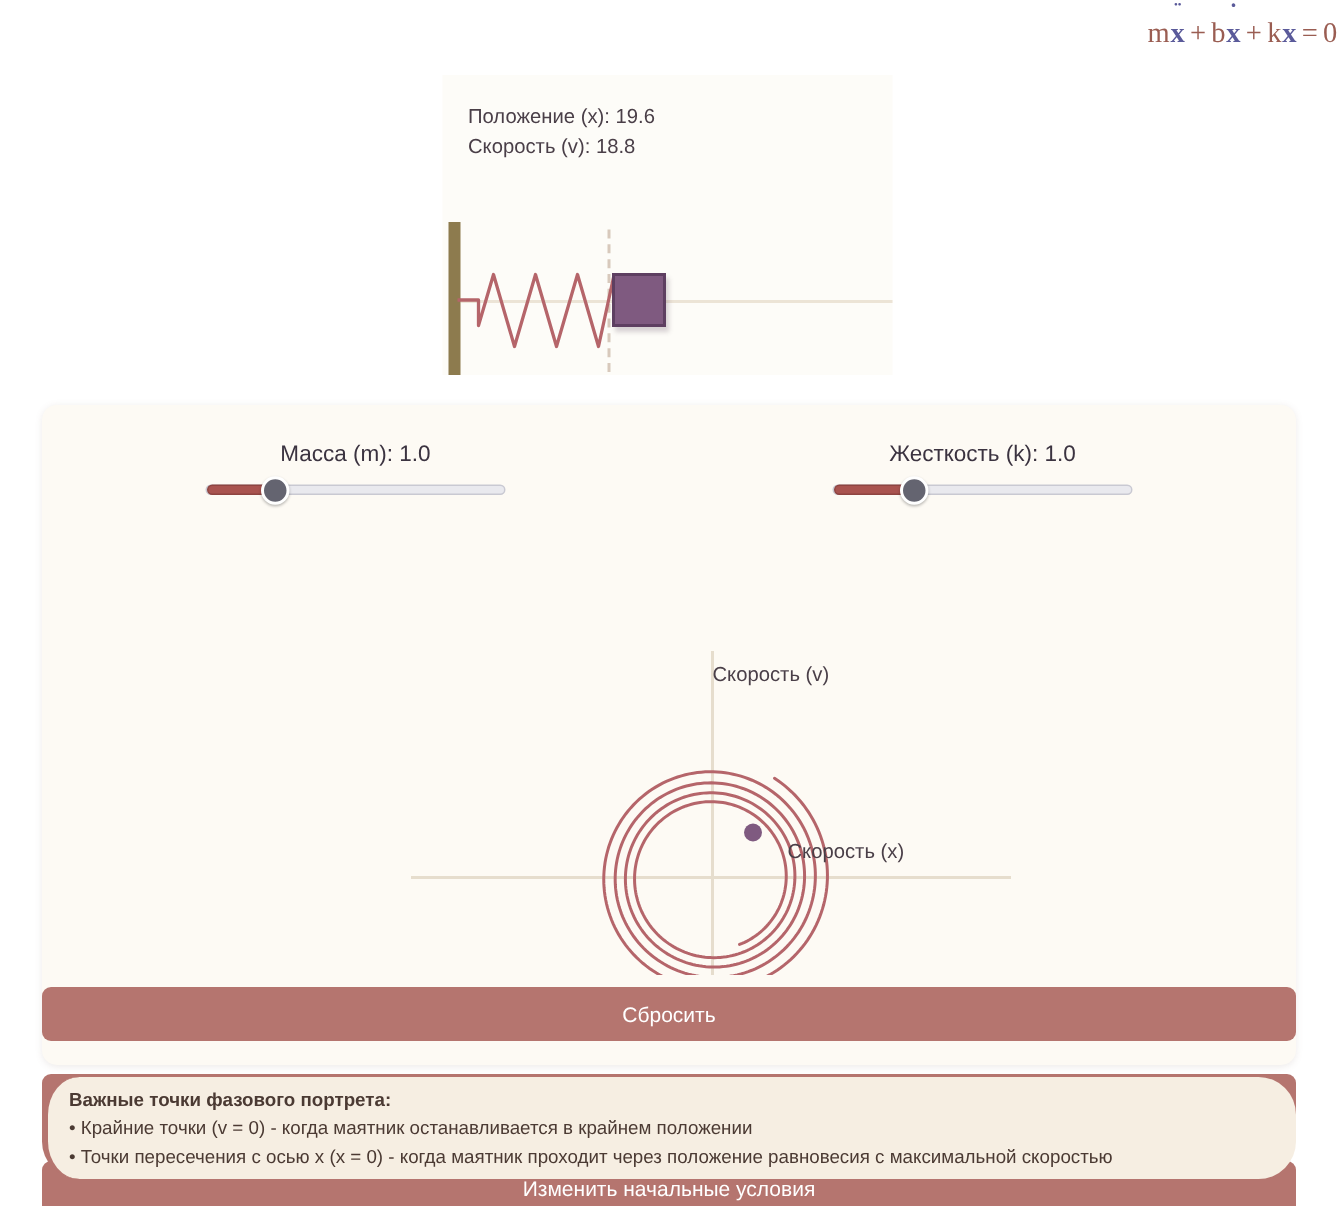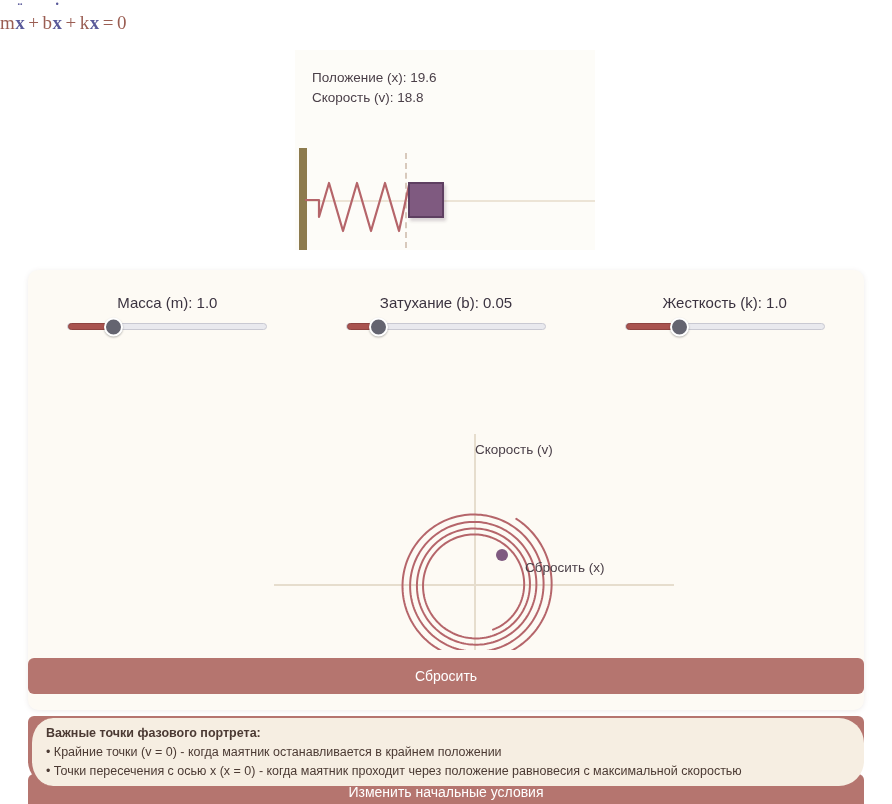--- a/index.html
+++ b/index.html
@@ -16,21 +16,21 @@
     width: 892px;
     height: 804px;
     background: #ffffff;
   }
 
   
   .equation-wrap {
     position: absolute;
     left: 0; top: 12px;
     width: 892px;
-    text-align: left;
+    text-align: right;
   }
   .equation {
     display: inline-block;
     font-family: "Liberation Serif", serif;
     font-size: 19px;
     letter-spacing: 0.5px;
     color: #9a5d52;
     white-space: nowrap;
   }
   .eq-coef { color: #9a5d52; }
@@ -267,47 +267,40 @@
     <div class="sliders">
 
       <div class="slider-group">
         <div class="slider-label">Масса (m): 1.0</div>
         <div class="slider-track">
           <div class="slider-fill" id="fill-0" style="width: 23%;"></div>
           <div class="slider-thumb" id="thumb-0" style="left: 23%;"></div>
         </div>
       </div>
 
-      <div class="slider-group">
-        <div class="slider-label">Затухание (b): 0.05</div>
-        <div class="slider-track">
-          <div class="slider-fill" id="fill-1" style="width: 16%;"></div>
-          <div class="slider-thumb" id="thumb-1" style="left: 16%;"></div>
-        </div>
-      </div>
 
       <div class="slider-group">
         <div class="slider-label">Жесткость (k): 1.0</div>
         <div class="slider-track">
           <div class="slider-fill" id="fill-2" style="width: 27%;"></div>
           <div class="slider-thumb" id="thumb-2" style="left: 27%;"></div>
         </div>
       </div>
 
     </div>
 
     <div class="phase-wrap">
       <svg class="phase-svg" viewBox="0 0 836 300">
         <line id="axis-x" stroke="#e6ddcd" stroke-width="2" x1="246" x2="646" y1="235" y2="235"></line>
         <line id="axis-y" stroke="#e6ddcd" stroke-width="2" x1="447" x2="447" y1="84" y2="384"></line>
         <path id="spiral-path" fill="none" stroke-linecap="round" d="M488.33,168.85L490.78,170.51L493.17,172.26L495.49,174.10L497.73,176.02L499.89,178.03L501.98,180.11L503.99,182.28L505.91,184.51L507.74,186.82L509.48,189.19L511.13,191.62L512.69,194.11L514.15,196.66L515.51,199.26L516.77,201.91L517.93,204.60L518.98,207.33L519.93,210.10L520.77,212.90L521.51,215.73L522.14,218.58L522.66,221.46L523.06,224.34L523.36,227.24L523.55,230.15L523.63,233.06L523.60,235.97L523.45,238.87L523.20,241.77L522.84,244.65L522.36,247.51L521.79,250.35L521.10,253.17L520.31,255.95L519.41,258.70L518.41,261.42L517.31,264.09L516.11,266.71L514.81,269.29L513.42,271.81L511.93,274.28L510.35,276.69L508.68,279.04L506.92,281.31L505.08,283.52L503.16,285.66L501.16,287.72L499.09,289.70L496.94,291.60L494.72,293.41L492.44,295.14L490.10,296.78L487.70,298.33L485.24,299.78L482.73,301.15L480.17,302.41L477.57,303.57L474.92,304.64L472.24,305.60L469.53,306.46L466.79,307.21L464.02,307.86L461.24,308.41L458.43,308.85L455.62,309.18L452.79,309.40L449.96,309.52L447.13,309.52L444.30,309.43L441.48,309.22L438.68,308.91L435.89,308.49L433.11,307.97L430.37,307.34L427.65,306.61L424.96,305.77L422.30,304.84L419.69,303.80L417.12,302.67L414.59,301.45L412.12,300.12L409.70,298.71L407.33,297.21L405.03,295.62L402.79,293.94L400.61,292.18L398.51,290.34L396.48,288.43L394.52,286.44L392.64,284.37L390.85,282.24L389.13,280.05L387.50,277.79L385.96,275.48L384.51,273.10L383.15,270.68L381.89,268.21L380.72,265.70L379.65,263.14L378.68,260.55L377.80,257.92L377.03,255.26L376.36,252.58L375.79,249.88L375.32,247.16L374.96,244.42L374.71,241.67L374.55,238.92L374.50,236.17L374.56,233.42L374.72,230.67L374.99,227.94L375.35,225.22L375.82,222.51L376.40,219.83L377.07,217.18L377.84,214.55L378.72,211.95L379.68,209.40L380.75,206.88L381.91,204.40L383.16,201.98L384.50,199.60L385.93,197.28L387.44,195.02L389.04,192.81L390.72,190.68L392.48,188.60L394.32,186.60L396.23,184.67L398.21,182.81L400.25,181.04L402.37,179.34L404.54,177.72L406.77,176.19L409.06,174.75L411.39,173.39L413.78,172.13L416.21,170.95L418.68,169.88L421.19,168.89L423.74,168.01L426.31,167.22L428.91,166.53L431.53,165.93L434.17,165.44L436.83,165.05L439.49,164.77L442.17,164.58L444.85,164.49L447.52,164.51L450.20,164.63L452.86,164.85L455.51,165.17L458.15,165.59L460.77,166.11L463.36,166.72L465.93,167.44L468.46,168.25L470.96,169.16L473.43,170.16L475.85,171.25L478.23,172.43L480.56,173.70L482.84,175.06L485.06,176.50L487.23,178.03L489.33,179.63L491.37,181.32L493.35,183.07L495.25,184.90L497.08,186.80L498.84,188.77L500.52,190.80L502.13,192.89L503.65,195.04L505.08,197.24L506.43,199.50L507.70,201.80L508.87,204.15L509.96,206.54L510.95,208.97L511.85,211.43L512.65,213.92L513.36,216.44L513.97,218.98L514.48,221.55L514.90,224.12L515.22,226.71L515.44,229.31L515.56,231.92L515.58,234.52L515.50,237.12L515.33,239.72L515.05,242.30L514.68,244.87L514.21,247.43L513.65,249.96L512.99,252.47L512.23,254.94L511.39,257.39L510.45,259.80L509.42,262.17L508.30,264.50L507.10,266.79L505.81,269.02L504.44,271.21L502.98,273.33L501.45,275.40L499.84,277.41L498.16,279.36L496.41,281.24L494.59,283.05L492.70,284.78L490.75,286.45L488.73,288.04L486.67,289.54L484.54,290.97L482.37,292.32L480.14,293.58L477.88,294.76L475.57,295.84L473.22,296.84L470.84,297.75L468.42,298.57L465.98,299.29L463.52,299.92L461.03,300.46L458.53,300.90L456.02,301.25L453.49,301.50L450.96,301.65L448.43,301.71L445.89,301.67L443.37,301.53L440.85,301.30L438.34,300.98L435.85,300.56L433.38,300.04L430.93,299.44L428.51,298.74L426.12,297.95L423.76,297.07L421.44,296.10L419.16,295.05L416.92,293.91L414.73,292.69L412.58,291.38L410.49,290.00L408.46,288.54L406.48,287.00L404.57,285.39L402.71,283.71L400.93,281.97L399.21,280.15L397.56,278.28L395.99,276.34L394.49,274.35L393.08,272.30L391.74,270.21L390.48,268.06L389.30,265.87L388.21,263.64L387.21,261.37L386.29,259.07L385.46,256.73L384.72,254.37L384.07,251.98L383.52,249.57L383.05,247.14L382.68,244.70L382.40,242.25L382.22,239.79L382.13,237.32L382.13,234.86L382.22,232.40L382.41,229.95L382.69,227.50L383.07,225.07L383.53,222.66L384.09,220.27L384.74,217.91L385.47,215.57L386.29,213.26L387.20,210.99L388.20,208.76L389.27,206.56L390.43,204.41L391.67,202.31L392.99,200.26L394.38,198.26L395.85,196.31L397.38,194.43L398.99,192.60L400.67,190.84L402.41,189.14L404.21,187.52L406.07,185.96L407.98,184.47L409.96,183.07L411.98,181.73L414.05,180.48L416.16,179.30L418.31,178.21L420.51,177.20L422.74,176.28L425.00,175.44L427.29,174.69L429.60,174.02L431.94,173.45L434.29,172.96L436.66,172.57L439.05,172.26L441.44,172.05L443.83,171.92L446.23,171.89L448.62,171.95L451.01,172.10L453.39,172.34L455.76,172.67L458.11,173.09L460.44,173.60L462.75,174.19L465.04,174.87L467.29,175.64L469.52,176.49L471.71,177.43L473.85,178.44L475.96,179.54L478.03,180.72L480.04,181.97L482.01,183.30L483.92,184.70L485.77,186.17L487.57,187.70L489.31,189.31L490.98,190.98L492.59,192.71L494.13,194.49L495.60,196.34L497.00,198.24L498.33,200.18L499.58,202.18L500.75,204.22L501.84,206.30L502.85,208.42L503.78,210.57L504.63,212.76L505.40,214.98L506.07,217.22L506.67,219.49L507.17,221.77L507.59,224.07L507.92,226.38L508.16,228.71L508.32,231.03L508.38,233.37L508.36,235.70L508.25,238.02L508.05,240.34L507.76,242.65L507.38,244.94L506.92,247.22L506.38,249.47L505.74,251.71L505.03,253.91L504.23,256.09L503.35,258.23L502.39,260.33L501.36,262.40L500.24,264.42L499.05,266.40L497.79,268.33L496.45,270.21L495.05,272.04L493.58,273.81L492.04,275.52L490.44,277.17L488.78,278.76L487.06,280.28L485.29,281.74L483.46,283.13L481.59,284.44L479.67,285.69L477.70,286.86L475.69,287.95L473.64,288.96L471.56,289.90L469.44,290.75L467.29,291.53L465.12,292.22L462.93,292.82L460.71,293.35L458.48,293.79L456.23,294.14L453.98,294.41L451.72,294.59L449.45,294.69L447.18,294.70L444.92,294.62L442.66,294.46L440.41,294.21L438.17,293.88L435.95,293.46L433.75,292.96L431.57,292.38L429.42,291.72L427.29,290.97L425.19,290.14L423.13,289.24L421.11,288.26L419.13,287.20L417.18,286.07L415.29,284.87L413.44,283.60L411.64,282.26L409.90,280.85L408.21,279.38L406.58,277.85L405.02,276.26L403.51,274.61L402.07,272.90L400.69,271.15L399.39,269.34L398.15,267.49L396.99,265.59L395.89,263.65L394.88,261.67L393.94,259.66L393.08,257.61L392.30,255.53L391.59,253.43L390.97,251.30L390.43,249.16L389.97,246.99L389.60,244.81L389.30,242.62L389.10,240.42L388.97,238.22L388.93,236.01L388.97,233.81L389.10,231.61L389.31,229.42L389.60,227.24L389.97,225.07L390.43,222.92L390.96,220.79L391.58,218.69L392.28,216.61L393.05,214.56L393.90,212.54L394.83,210.56L395.83,208.62L396.90,206.71L398.04,204.85L399.25,203.04L400.53,201.27L401.87,199.55L403.28,197.89L404.75,196.28L406.28,194.74L407.86,193.25L409.50,191.82L411.19,190.46L412.93,189.16L414.71,187.93L416.54,186.77L418.41,185.69L420.32,184.67L422.27,183.73L424.25,182.86L426.26,182.07L428.29,181.36L430.35,180.72L432.44,180.17L434.54,179.69L436.65,179.30L438.78,178.98L440.91,178.75L443.06,178.59L445.20,178.52L447.34,178.53L449.49,178.63L451.62,178.80L453.75,179.05L455.86,179.38L457.96,179.80L460.03,180.29L462.09,180.86L464.12,181.51L466.13,182.23L468.10,183.03L470.04,183.90L471.95,184.85L473.82,185.86L475.64,186.95L477.43,188.10L479.16,189.32L480.85,190.61L482.49,191.95L484.07,193.36L485.60,194.82L487.07,196.34L488.48,197.91L489.83,199.54L491.11,201.21L492.33,202.93L493.49,204.70L494.57,206.50L495.59,208.34L496.53,210.22L497.40,212.14L498.20,214.08L498.92,216.05L499.57,218.05L500.14,220.06L500.63,222.10L501.04,224.15L501.38,226.22L501.64,228.29L501.82,230.37L501.92,232.46L501.94,234.54L501.88,236.63L501.74,238.71L501.52,240.78L501.23,242.84L500.85,244.88L500.40,246.91L499.88,248.92L499.28,250.91L498.60,252.87L497.85,254.80L497.03,256.70L496.14,258.57L495.17,260.40L494.14,262.19L493.05,263.94L491.89,265.65L490.66,267.31L489.38,268.92L488.03,270.48L486.63,271.99L485.17,273.44L483.66,274.83L482.10,276.17L480.49,277.44L478.83,278.65L477.13,279.80L475.39,280.88L473.61,281.89L471.80,282.84L469.95,283.71L468.07,284.51L466.16,285.24L464.23,285.90L462.27,286.48L460.30,286.99L458.31,287.42L456.31,287.78L454.29,288.06L452.27,288.26L450.24,288.39L448.21,288.43L446.18,288.41L444.16,288.30L442.14,288.12L440.13,287.86L438.14,287.53L436.16,287.12L434.20,286.63L432.26,286.08L430.34,285.45L428.45,284.75L426.59,283.97L424.76,283.13L422.97,282.22L421.21,281.24L419.49,280.20L417.81,279.09L416.18,277.93L414.60,276.70L413.06,275.41L411.58,274.07L410.14,272.67L408.77,271.22L407.45,269.72L406.18,268.17L404.98,266.58L403.84,264.94L402.77,263.26L401.76,261.54L400.81,259.79L399.94,258.00L399.13,256.19L398.39,254.34L397.73,252.47L397.13,250.58L396.61,248.67L396.16,246.74L395.79,244.79L395.49,242.84L395.26,240.87L395.11,238.90L395.04,236.93L395.04,234.95L395.11,232.98L395.26,231.02L395.48,229.06L395.78,227.12L396.15,225.18L396.59,223.27L397.11,221.37L397.69,219.50L398.35,217.65L399.07,215.83L399.87,214.04L400.73,212.28L401.65,210.56L402.64,208.87L403.70,207.23L404.81,205.62L405.98,204.06L407.21,202.55L408.50,201.09L409.84,199.67L411.23,198.31L412.67,197.01L414.16,195.76L415.69,194.57L417.27,193.44L418.89,192.37L420.54,191.36L422.24,190.42L423.96,189.54L425.72,188.73L427.50,187.99L429.31,187.31L431.15,186.71L433.00,186.17L434.87,185.71L436.76,185.32L438.66,185.00L440.56,184.75L442.48,184.58L444.40,184.48L446.32,184.45L448.23,184.49L450.15,184.61L452.05,184.80L453.95,185.06L455.84,185.39L457.71,185.80L459.56,186.27L461.39,186.82L463.19,187.43L464.98,188.11L466.73,188.86L468.45,189.67L470.14,190.55L471.80,191.48L473.41,192.49L474.99,193.55L476.52,194.67L478.01,195.84L479.45,197.07L480.84,198.36L482.19,199.69L483.48,201.07L484.71,202.50L485.89,203.98L487.02,205.50L488.08,207.06L489.08,208.65L490.02,210.29L490.90,211.95L491.71,213.65L492.46,215.37L493.14,217.13L493.76,218.90L494.30,220.70L494.78,222.51L495.19,224.34L495.52,226.18L495.79,228.03L495.99,229.89L496.11,231.76L496.17,233.63L496.15,235.49L496.06,237.36L495.91,239.21L495.68,241.06L495.38,242.90L495.01,244.72L494.58,246.53L494.07,248.32L493.50,250.09L492.87,251.83L492.16,253.55L491.40,255.23L490.57,256.89L489.68,258.51L488.73,260.10L487.72,261.65L486.65,263.15L485.53,264.62L484.35,266.04L483.12,267.41L481.84,268.74L480.51,270.01L479.14,271.23L477.72,272.40L476.26,273.51L474.76,274.57L473.22,275.57L471.64,276.51L470.04,277.38L468.40,278.20L466.73,278.95L465.03,279.64" stroke="#b5656a" stroke-width="2"></path>
         <circle id="state-dot" cx="474" cy="205" r="6" fill="#7f5a80"></circle>
       </svg>
       <div class="axis-label label-v">Скорость (v)</div>
-      <div class="axis-label label-x">Сбросить (x)</div>
+      <div class="axis-label label-x">Скорость (x)</div>
     </div>
 
     <div class="buttons">
       <button class="btn">Сбросить</button>
       <button class="btn">Пауза</button>
       <button class="btn">Изменить начальные условия</button>
     </div>
 
   </div>
 

